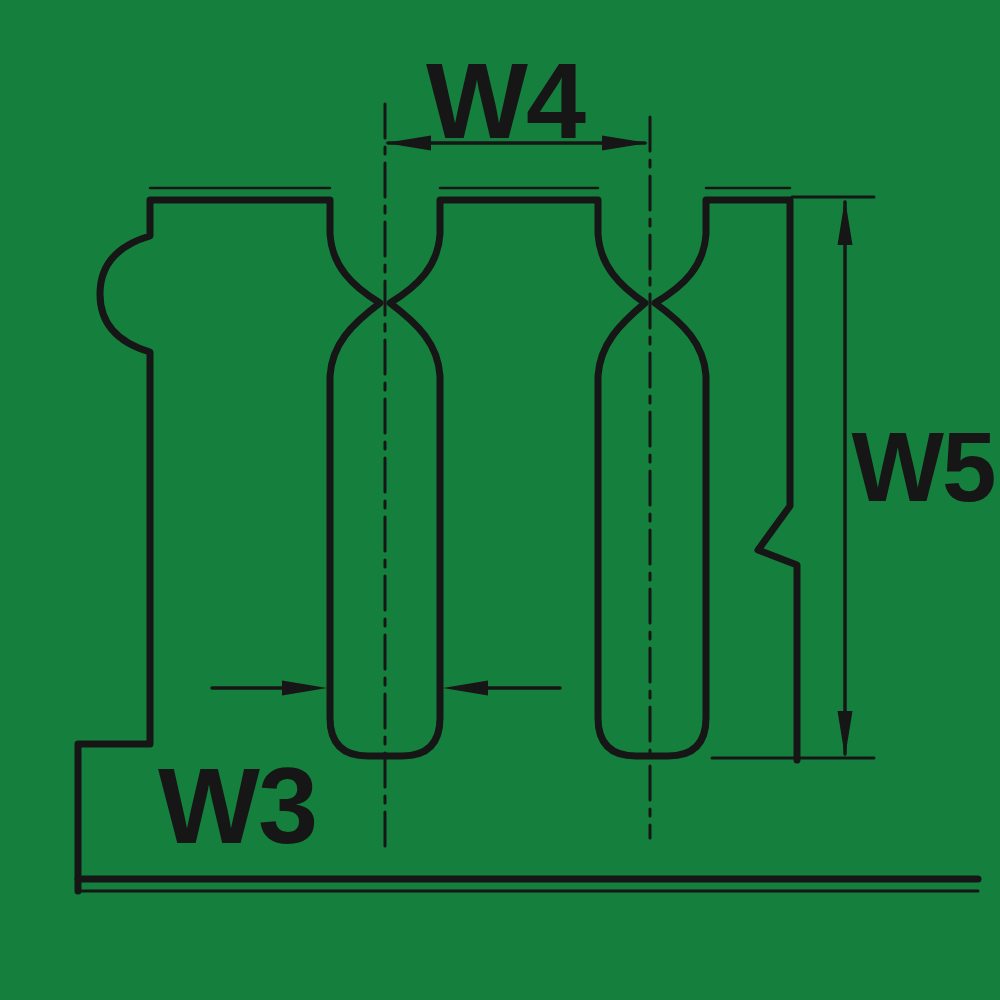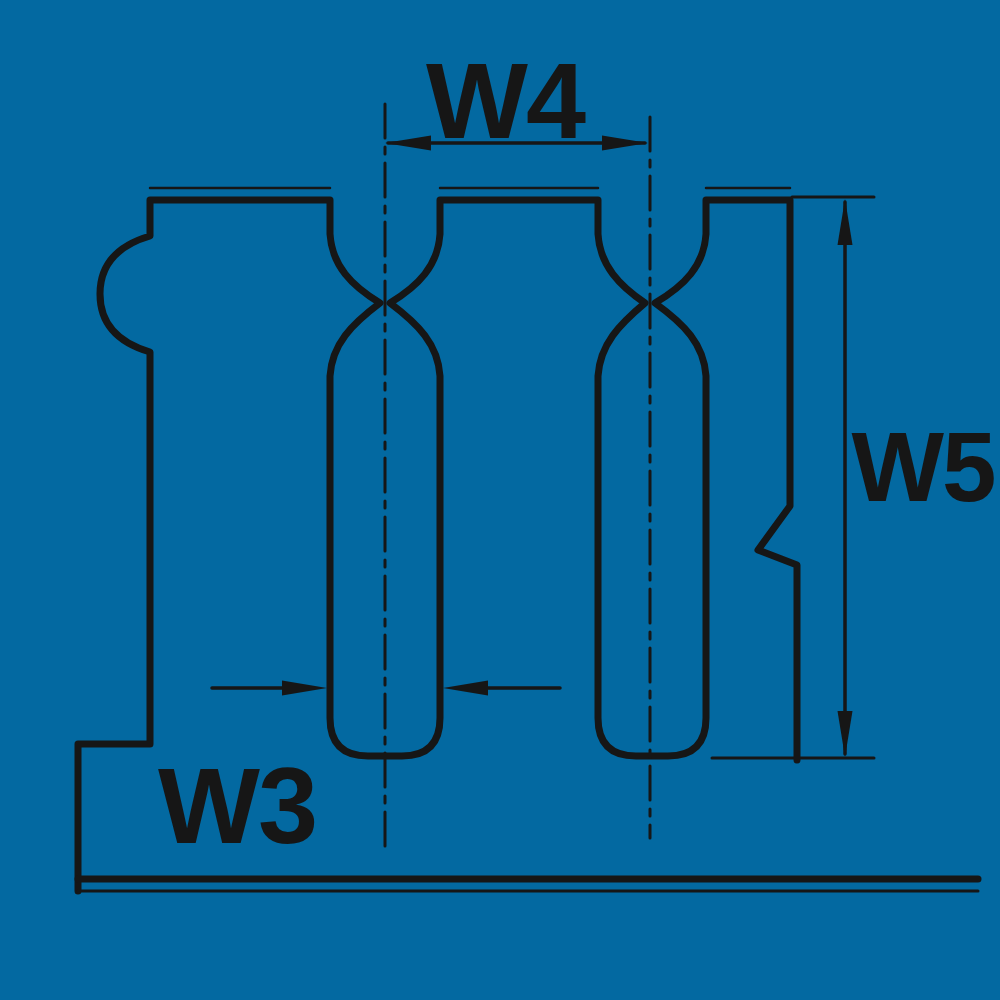--- a/index.html
+++ b/index.html
@@ -4,21 +4,21 @@
 <style>
   html, body {
     margin: 0;
     padding: 0;
     background: #ffffff;
   }
   .canvas {
     position: relative;
     width: 1000px;
     height: 1000px;
-    background: #0369a1;
+    background: #15803d;
     overflow: hidden;
   }
   svg {
     display: block;
   }
   .dim-label {
     font-family: "Liberation Sans", sans-serif;
     font-weight: 700;
     letter-spacing: -2px;
   }

